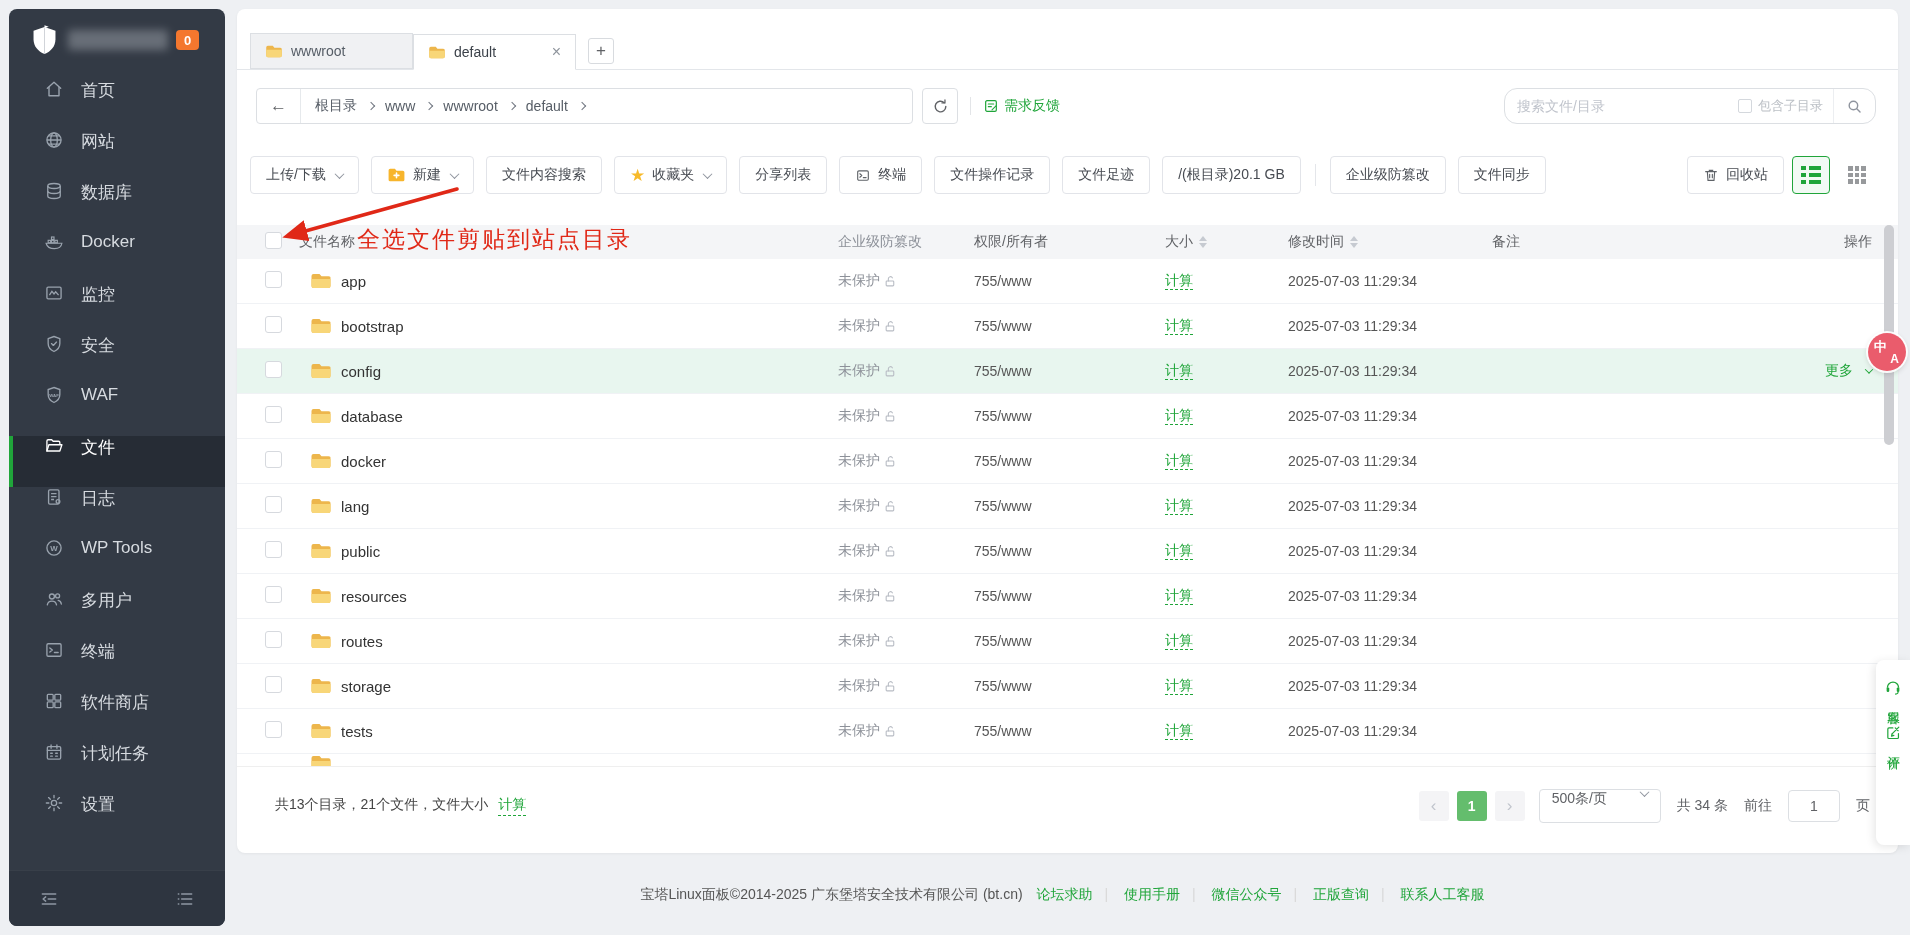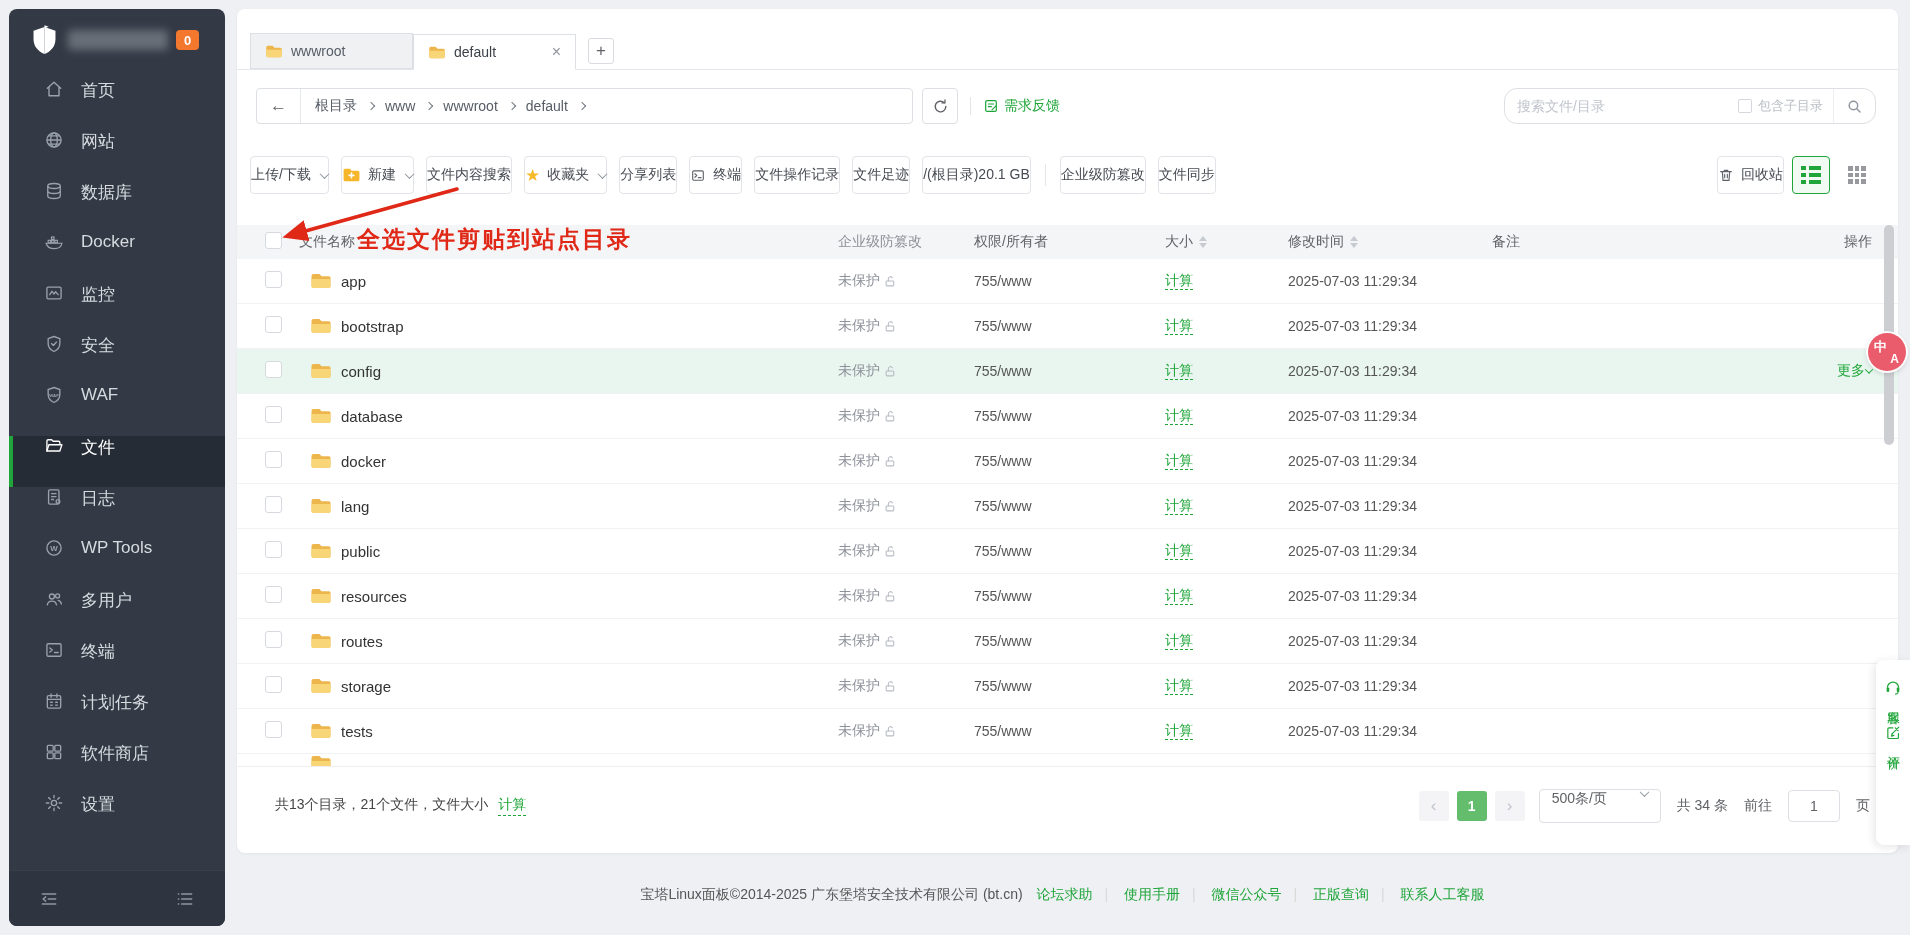--- a/index.html
+++ b/index.html
@@ -45,21 +45,21 @@
   .feedback{display:flex;align-items:center;gap:5px;color:#20a53a;font-size:14px;cursor:pointer}
   .searchbox{margin-left:auto;width:372px;height:36px;border:1px solid #dcdfe3;border-radius:13px;display:flex;align-items:center;background:#fff}
   .searchbox input{border:0;outline:none;flex:1;padding:0 12px;font-size:14px;color:#333;font-family:inherit;background:transparent}
   .searchbox input::placeholder{color:#c0c4cc}
   .subdir{display:flex;align-items:center;gap:6px;color:#bcc0c6;font-size:13px;margin-right:10px;white-space:nowrap}
   .cb{display:inline-block;width:14px;height:14px;border:1px solid #d4d8dd;border-radius:2px;background:#fff}
   .magcell{width:42px;align-self:stretch;border-left:1px solid #eceef1;display:flex;align-items:center;justify-content:center;cursor:pointer}
 
   
   .toolrow{position:absolute;left:13px;right:22px;top:147px;height:38px;display:flex;align-items:center;gap:12px}
-  .tbtn{height:38px;padding:0 0;border:1px solid #e2e4e9;border-radius:4px;background:#fff;display:inline-flex;align-items:center;gap:7px;font-size:14px;color:#474b52;cursor:pointer;white-space:nowrap}
+  .tbtn{height:38px;padding:0 15px;border:1px solid #e2e4e9;border-radius:4px;background:#fff;display:inline-flex;align-items:center;gap:7px;font-size:14px;color:#474b52;cursor:pointer;white-space:nowrap}
   .chev-dn{width:7px;height:7px;border-right:1.6px solid #8f949e;border-bottom:1.6px solid #8f949e;transform:rotate(45deg) translate(-1px,-1px);display:inline-block;margin-left:3px}
   .star{color:#f7ba2a;font-size:17px;line-height:1}
   .tool-div{width:1px;height:22px;background:#e4e6ea;margin:0 2px}
   .right-tools{margin-left:auto;display:flex;align-items:center;gap:8px}
   .viewbtn{width:38px;height:38px;border-radius:4px;display:flex;align-items:center;justify-content:center;cursor:pointer}
   .viewbtn.list{border:1px solid #20a53a;background:#f2faf4}
   .listglyph{display:grid;grid-template-columns:5px 12px;grid-auto-rows:4.5px;gap:2.5px}
   .listglyph i{background:#20a53a;display:block}
   .gridglyph{display:grid;grid-template-columns:repeat(3,4.5px);grid-auto-rows:4.5px;gap:2px}
   .gridglyph i{background:#97999c;display:block}
@@ -71,30 +71,30 @@
   .trow{height:45px;border-bottom:1px solid #f0f2f5;font-size:14px;color:#555}
   .trow.hl{background:#e8f6ef}
   .c-check{padding-left:28px}
   .checkbox{display:inline-block;width:17px;height:17px;border:1px solid #d6d9de;border-radius:3px;background:#fff;cursor:pointer}
   .c-name{display:flex;align-items:center;gap:9px;padding-left:17px}
   .fname{font-size:15px;color:#333;cursor:pointer}
   .c-tamper{padding-left:10px;color:#8d9199;display:flex;align-items:center;gap:4px}
   .c-perm{color:#555}
   .calc-link{color:#20a53a;border-bottom:1px dashed #20a53a;padding-bottom:1px;cursor:pointer;font-size:14px}
   .c-action{text-align:right;padding-right:26px}
-  .more-wrap{color:#20a53a;cursor:pointer;display:inline-flex;align-items:center;gap:1px}
+  .more-wrap{color:#20a53a;cursor:pointer;display:inline-flex;align-items:center;gap:13px}
   .chev-green{width:6px;height:6px;border-right:1.5px solid #20a53a;border-bottom:1.5px solid #20a53a;transform:rotate(45deg) translate(-1px,-1px);display:inline-block}
   .sort{display:inline-flex;flex-direction:column;gap:2px;margin-left:6px;vertical-align:middle}
   .sort i{width:0;height:0;border-left:4px solid transparent;border-right:4px solid transparent;display:block}
   .sort .up{border-bottom:5px solid #c6cad1}
   .sort .dn{border-top:5px solid #c6cad1}
   .partial-row{height:13px;overflow:hidden;padding-left:73px}
 
   
-  .anno-text{position:absolute;left:120px;top:215px;font-size:23px;font-weight:bold;color:#e02817;letter-spacing:2px;z-index:6;white-space:nowrap}
+  .anno-text{position:absolute;left:120px;top:215px;font-size:23px;font-weight:normal;color:#e02817;letter-spacing:2px;z-index:6;white-space:nowrap}
   .anno-arrow{position:absolute;left:30px;top:168px;z-index:6;pointer-events:none}
 
   
   .card-footer{position:absolute;left:0;right:0;top:757px;bottom:0;border-top:1px solid #efefef;display:flex;align-items:center;padding:0 28px 8px 38px;font-size:14px;color:#454545}
   .stats{display:flex;gap:10px}
   .pager{margin-left:auto;display:flex;align-items:center;gap:8px}
   .pg{width:30px;height:30px;border-radius:3px;display:flex;align-items:center;justify-content:center;cursor:pointer}
   .pg.nav{background:#f4f4f6;color:#c0c4cc;font-size:17px}
   .pg.cur{background:#64bd6d;color:#fff;font-weight:bold;font-size:14px}
   .psel{width:122px;height:34px;border:1px solid #dcdfe3;border-radius:4px;display:flex;align-items:flex-start;padding:0 12px;color:#606266;cursor:pointer;margin-left:6px;background:#fff}
@@ -248,37 +248,37 @@
       <span class="sicon">
           <svg viewBox="0 0 24 24" fill="none" stroke="currentColor" stroke-width="1.6" stroke-linecap="round" stroke-linejoin="round">
             <rect x="3.5" y="4.5" width="17" height="15" rx="1.5"></rect>
             <path d="M7 9.5l3 2.5-3 2.5M12.5 15h4.5"></path>
           </svg>
         </span>
       <span>终端</span>
     </div>
     <div class="sitem">
       <span class="sicon">
-          <svg viewBox="0 0 24 24" fill="none" stroke="currentColor" stroke-width="1.6" stroke-linecap="round">
-            <rect x="4" y="5.5" width="16" height="15" rx="1.5"></rect>
-            <path d="M4 10h16M8.5 3.5v4M15.5 3.5v4M8 13.5h2M14 13.5h2M8 17h2M14 17h2"></path>
-          </svg>
-        </span>
-      <span>计划任务</span>
-    </div>
-    <div class="sitem">
-      <span class="sicon">
           <svg viewBox="0 0 24 24" fill="none" stroke="currentColor" stroke-width="1.6">
             <rect x="4" y="4" width="7" height="7" rx="1"></rect>
             <rect x="13" y="4" width="7" height="7" rx="1"></rect>
             <rect x="4" y="13" width="7" height="7" rx="1"></rect>
             <rect x="13" y="13" width="7" height="7" rx="1"></rect>
           </svg>
         </span>
       <span>软件商店</span>
+    </div>
+    <div class="sitem">
+      <span class="sicon">
+          <svg viewBox="0 0 24 24" fill="none" stroke="currentColor" stroke-width="1.6" stroke-linecap="round">
+            <rect x="4" y="5.5" width="16" height="15" rx="1.5"></rect>
+            <path d="M4 10h16M8.5 3.5v4M15.5 3.5v4M8 13.5h2M14 13.5h2M8 17h2M14 17h2"></path>
+          </svg>
+        </span>
+      <span>计划任务</span>
     </div>
     <div class="sitem">
       <span class="sicon">
           <svg viewBox="0 0 24 24" fill="none" stroke="currentColor" stroke-width="1.6" stroke-linecap="round">
             <circle cx="12" cy="12" r="3.2"></circle>
             <path d="M12 2.8v3M12 18.2v3M2.8 12h3M18.2 12h3M5.5 5.5l2.1 2.1M16.4 16.4l2.1 2.1M18.5 5.5l-2.1 2.1M7.6 16.4l-2.1 2.1"></path>
           </svg>
         </span>
       <span>设置</span>
     </div>

